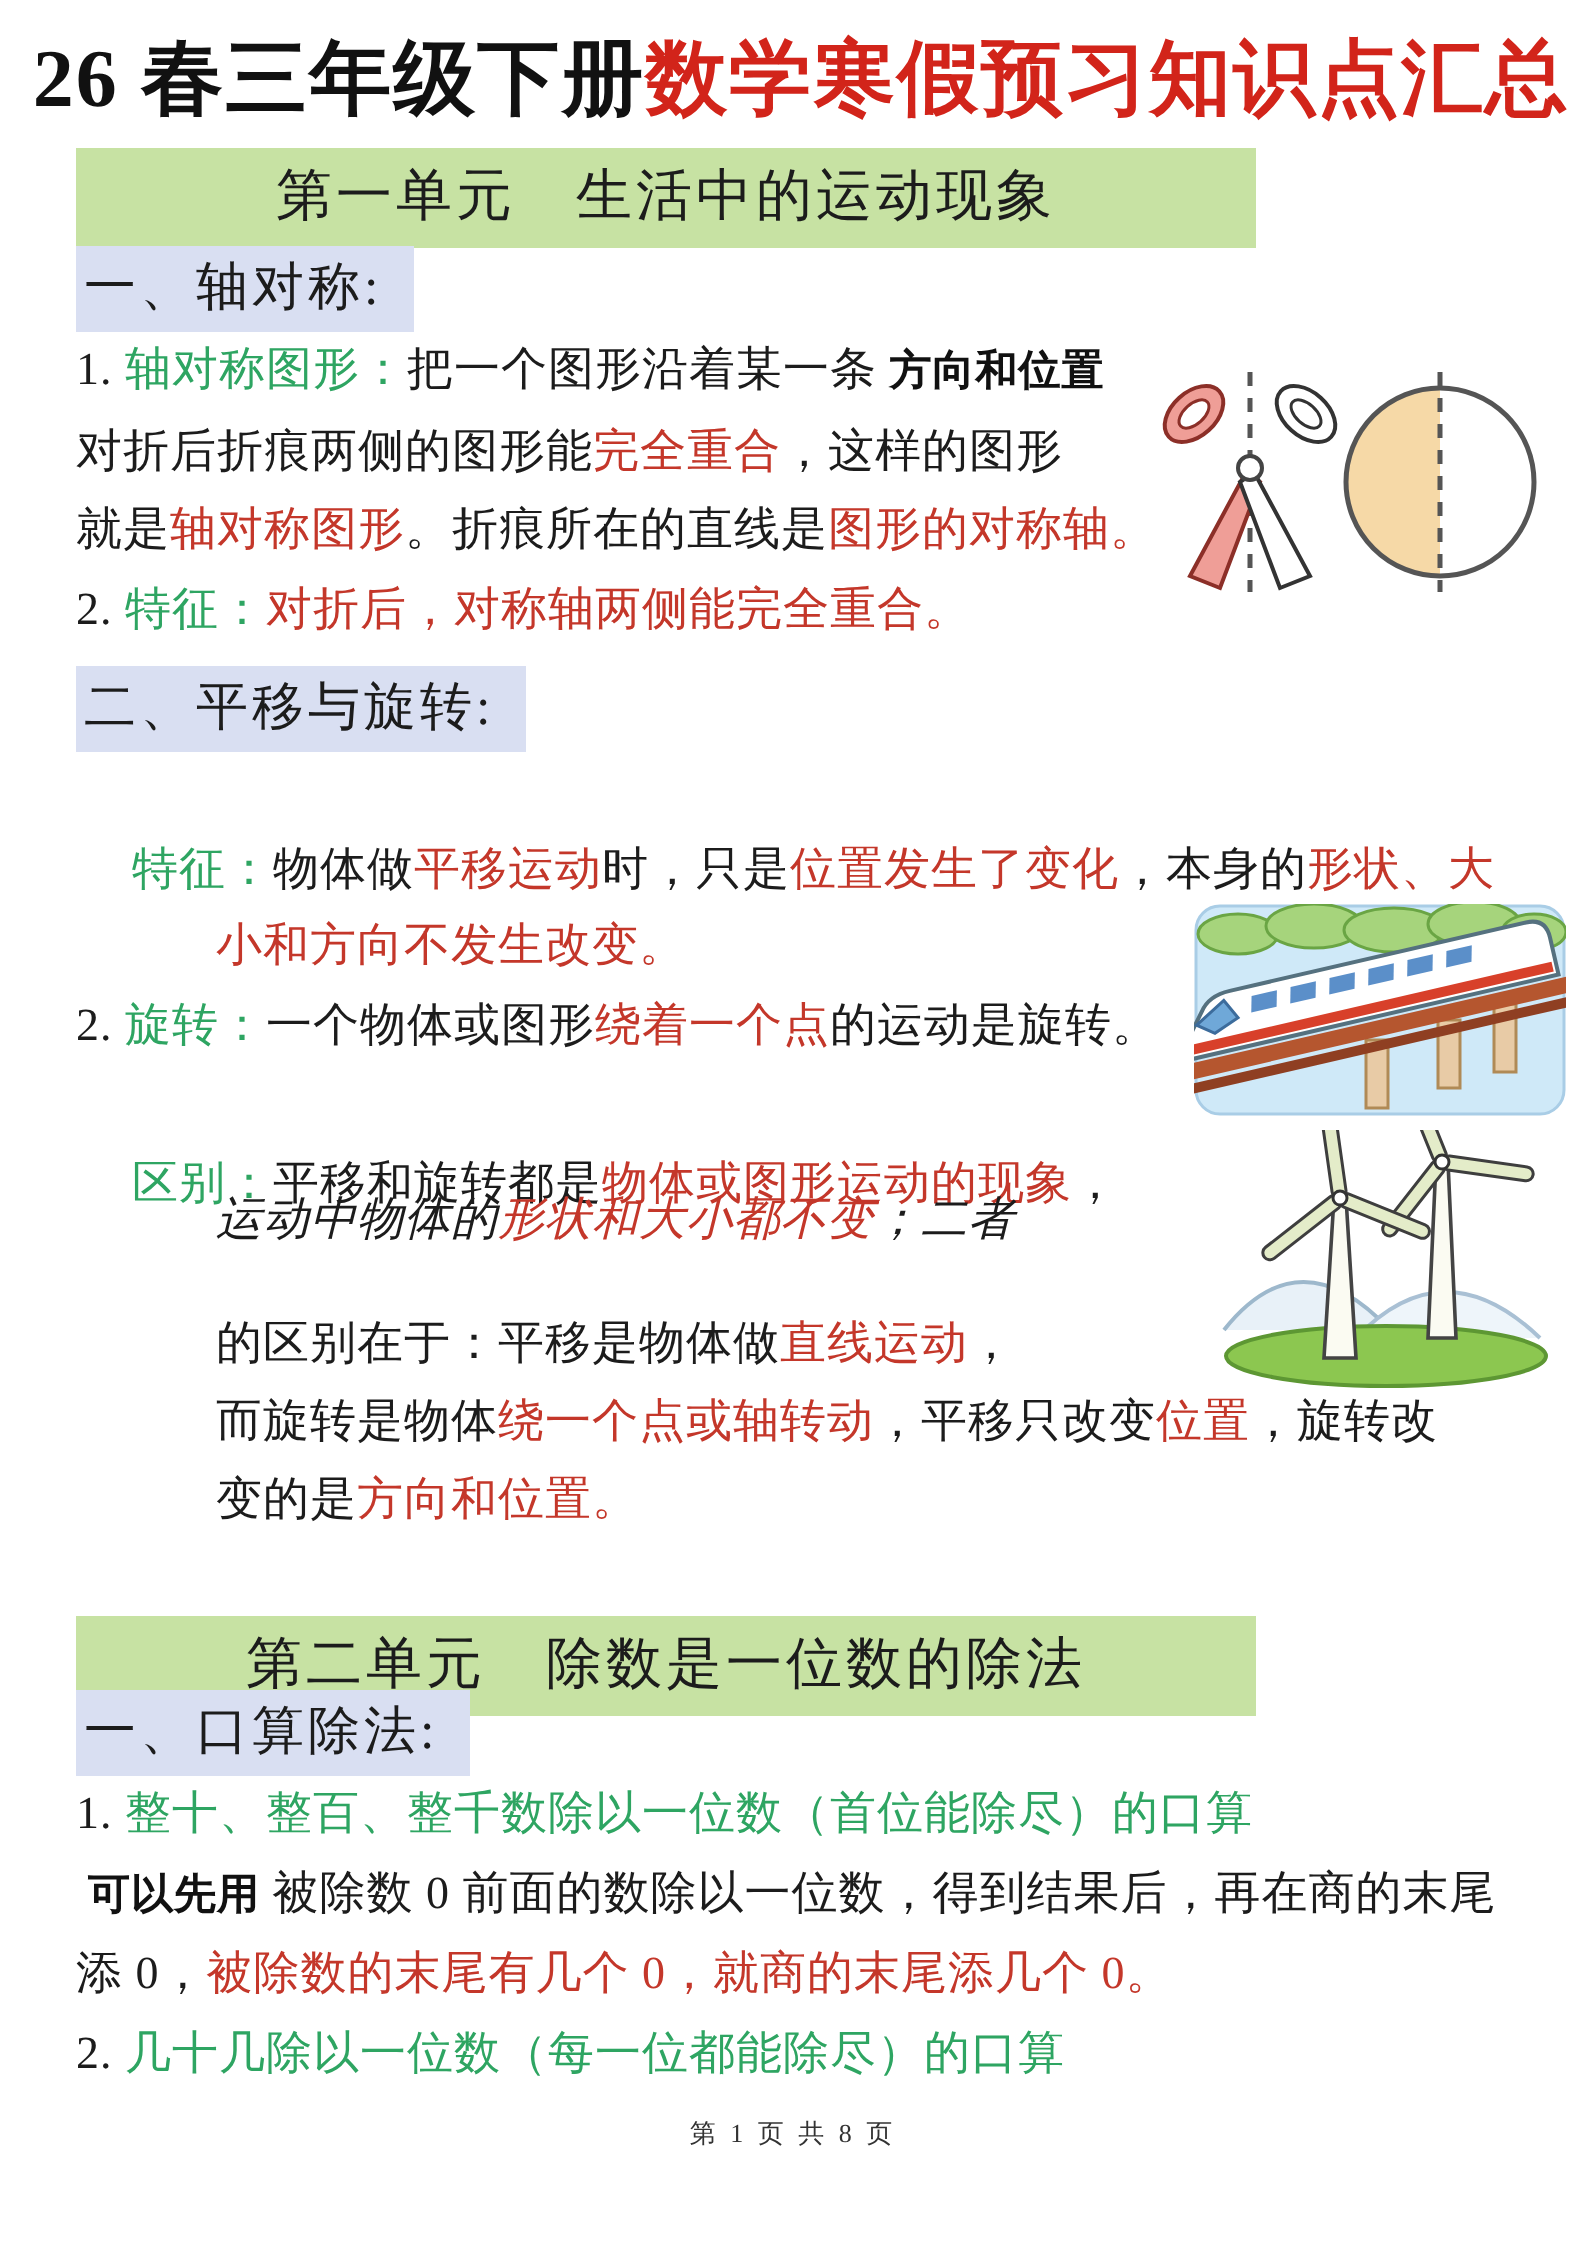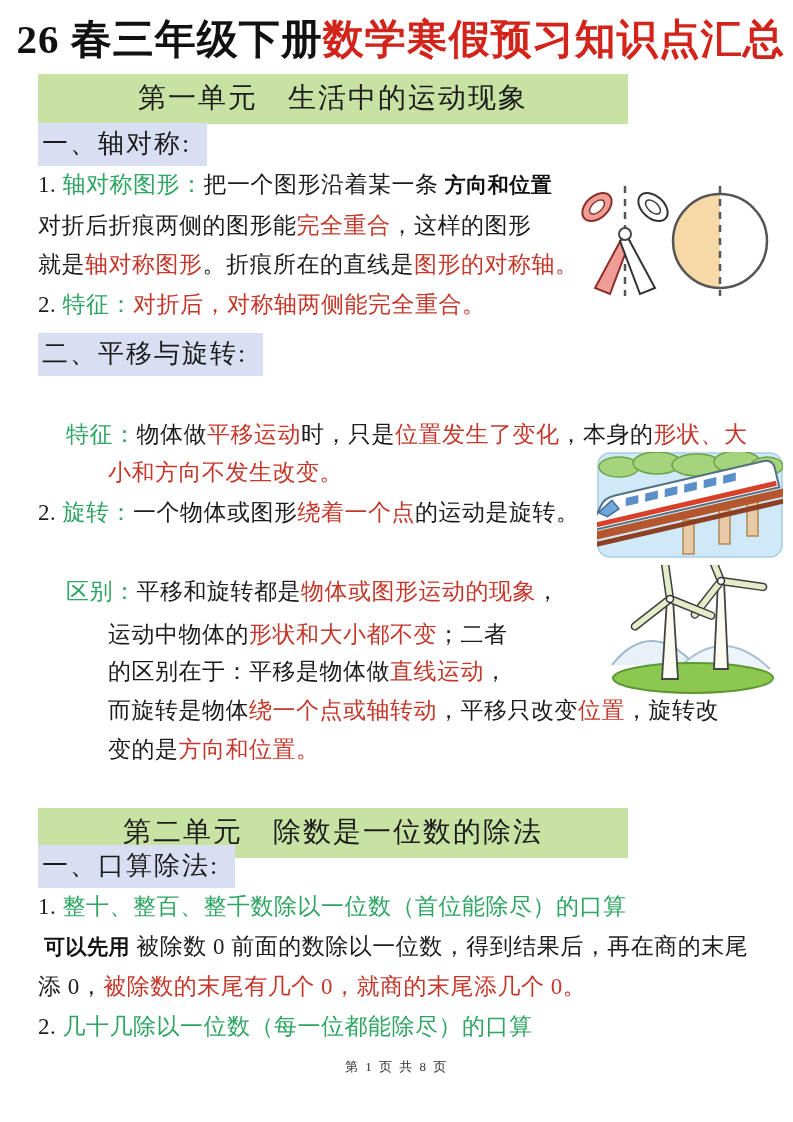--- a/index.html
+++ b/index.html
@@ -75,21 +75,21 @@
   </div>
   <div class="line" style="top:458px;left:108px;">
     <span class="red">小和方向不发生改变。</span>
   </div>
   <div class="line" style="top:498px;left:38px;">
     <span class="blk">2. </span><span class="grn">旋转：</span><span class="blk">一个物体或图形</span><span class="red">绕着一个点</span><span class="blk">的运动是旋转。</span>
   </div>
   <div class="line" style="top:577px;left:66px;">
     <span class="grn">区别：</span><span class="blk">平移和旋转都是</span><span class="red">物体或图形运动的现象</span><span class="blk">，</span>
   </div>
-  <div class="line" style="top:620px;left:108px;">
+  <div class="line" style="top:595px;left:108px;font-style:italic;">
     <span class="blk">运动中物体的</span><span class="red">形状和大小都不变</span><span class="blk">；二者</span>
   </div>
   <div class="line" style="top:657px;left:108px;">
     <span class="blk">的区别在于：平移是物体做</span><span class="red">直线运动</span><span class="blk">，</span>
   </div>
   <div class="line" style="top:696px;left:108px;">
     <span class="blk">而旋转是物体</span><span class="red">绕一个点或轴转动</span><span class="blk">，平移只改变</span><span class="red">位置</span><span class="blk">，旋转改</span>
   </div>
   <div class="line" style="top:735px;left:108px;">
     <span class="blk">变的是</span><span class="red">方向和位置。</span>

